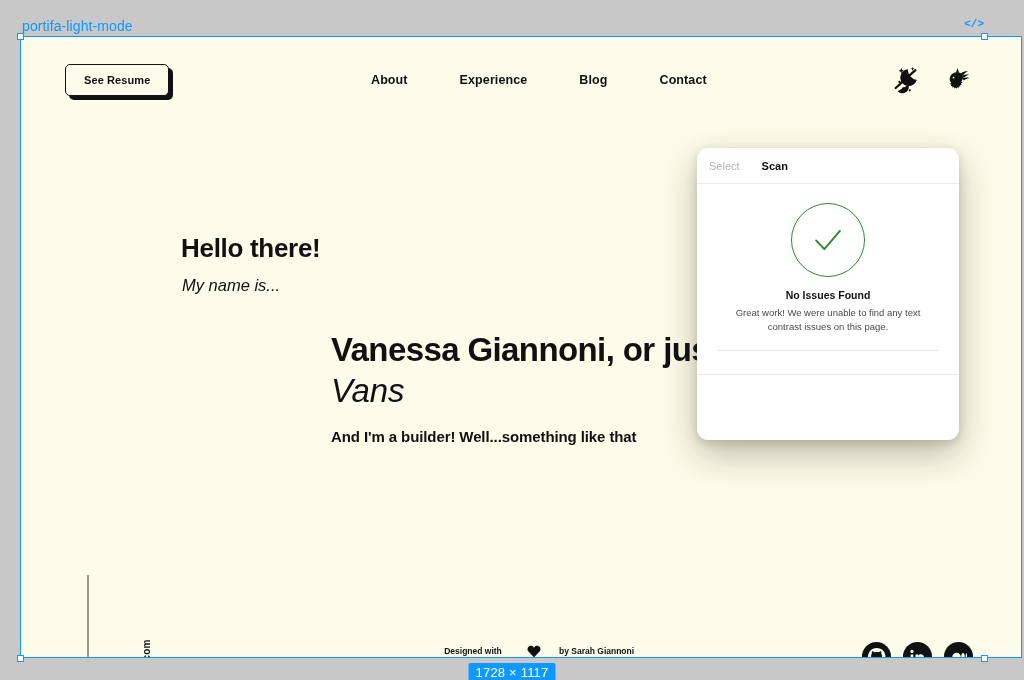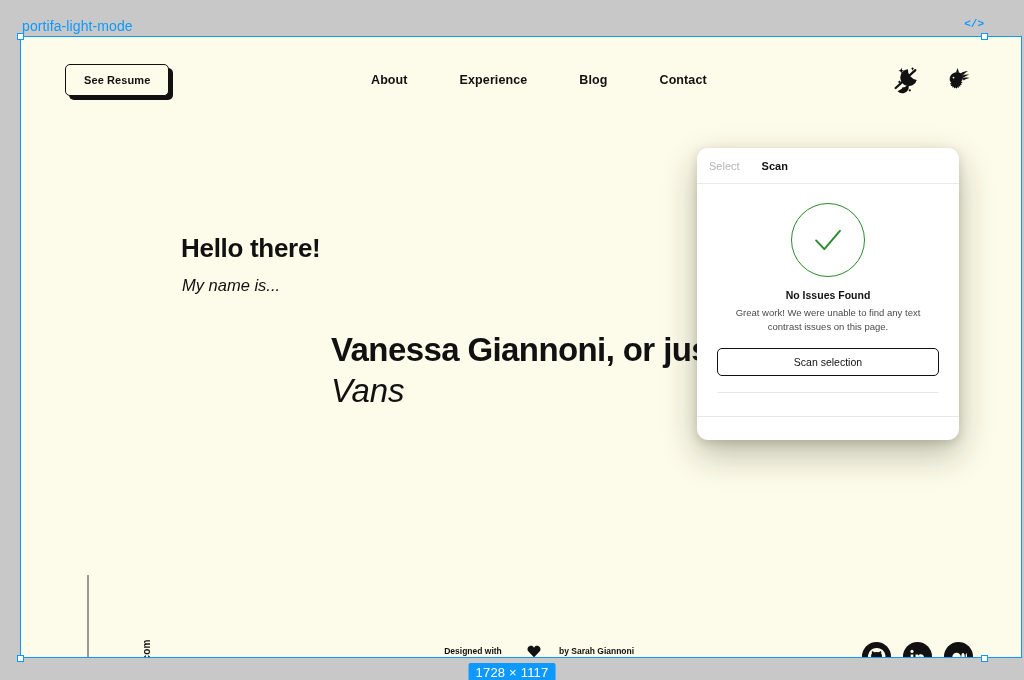--- a/index.html
+++ b/index.html
@@ -260,20 +260,21 @@
           </svg>
         </span>
       </div>
     </div>
 
     <div class="hero-hello">Hello there!</div>
     <div class="hero-sub">My name is...</div>
     <div class="hero-name">
       <span>Vanessa Giannoni, or just </span><i>Vans</i>
     </div>
+    <div class="hero-tag">And I'm a builder! Well...something like that</div>
 
     <div class="email-vert-wrap">
       <div class="email-vert">vanessa.o.giannoni@gmail.com</div>
     </div>
     <div class="vline"></div>
 
     <div class="footer-credits">
       <div class="credit-row">
         <span class="c1">Designed with</span>
         <span class="c2">
@@ -318,21 +319,20 @@
       </div>
 
       <div class="plugin-body">
         <div class="check-circle">
           <svg viewBox="0 0 48 48" width="44" height="44">
             <path d="M11 24.5 20 34 37 14" fill="none" stroke="#2c8a2c" stroke-width="2.1" stroke-linecap="round" stroke-linejoin="round"></path>
           </svg>
         </div>
         <div class="result-title">No Issues Found</div>
         <div class="result-desc">Great work! We were unable to find any text contrast issues on this page.</div>
-        <button class="scan-btn">Scan selection</button>
         <div class="plugin-divider"></div>
       </div>
 
       <div class="levels">
         
         
       </div>
 
     </div>
 

